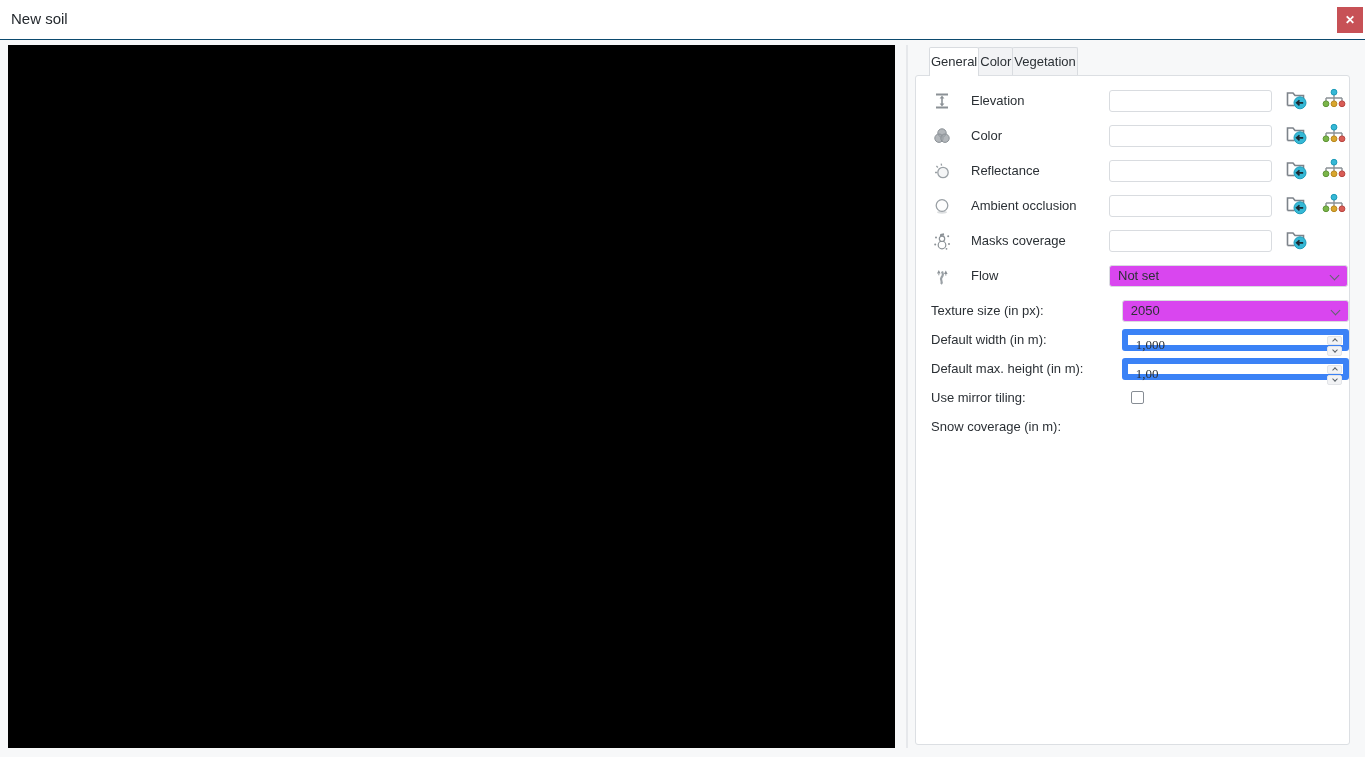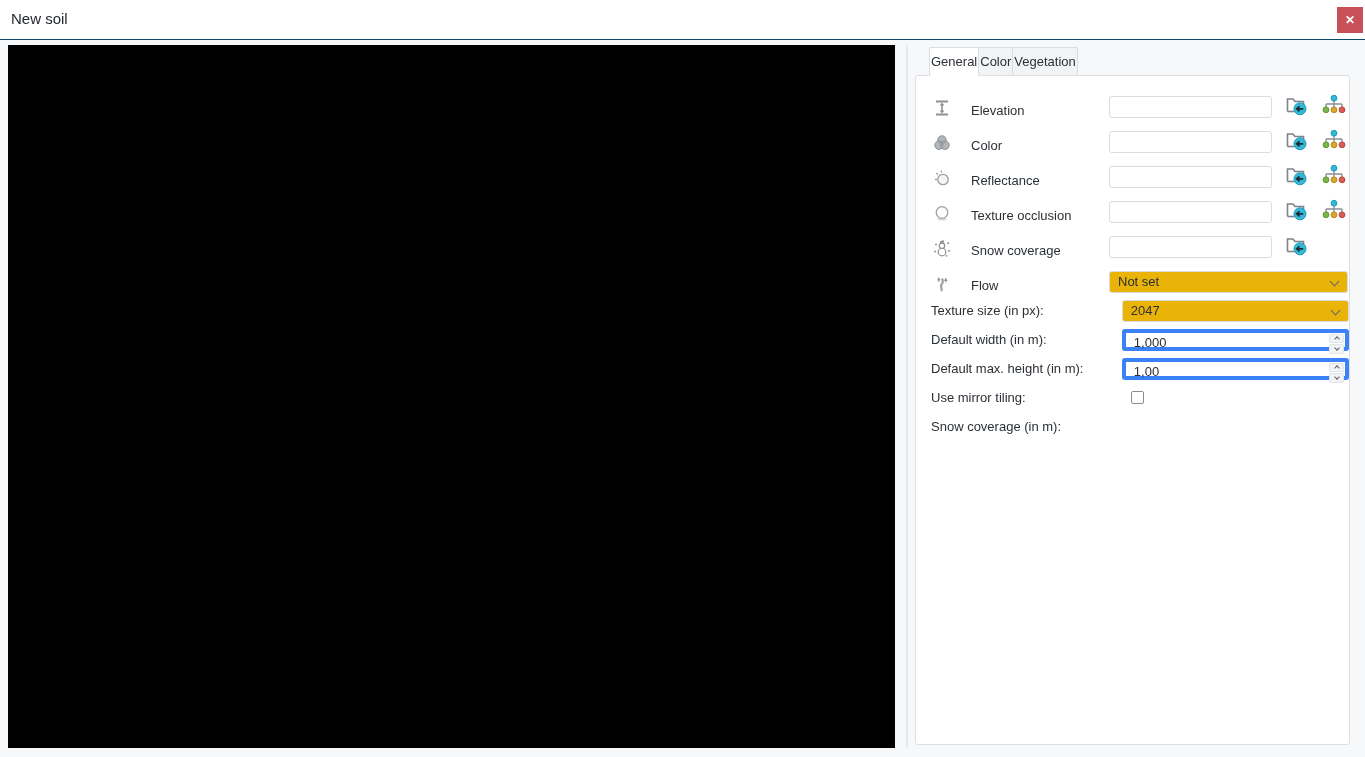--- a/index.html
+++ b/index.html
@@ -16,35 +16,35 @@
   .splitter { position:absolute; left:906px; top:45px; width:2px; height:703px; background:#e6e8eb; }
 
   
   .panel { position:absolute; left:915px; top:47px; width:435px; height:698px; }
   .tabbar { display:flex; height:28px; padding-left:14px; position:relative; z-index:2; }
   .tab { border:1px solid #d9dce0; border-bottom:none; background:#f2f3f5; font-size:13px; line-height:27px; padding:0 1px; color:#2b3035; border-radius:2px 2px 0 0; margin-right:-1px; cursor:pointer; }
   .tab.active { background:#ffffff; height:29px; margin-bottom:-1px; }
   .panel-body { position:absolute; left:0; right:0; top:28px; bottom:0; background:#ffffff; border:1px solid #dcdfe3; border-radius:3px; padding-top:7px; }
 
   
-  .trow { display:flex; align-items:flex-end; height:35px; padding-left:16px; }
+  .trow { display:flex; align-items:center; height:35px; padding-left:16px; }
   .ricon { width:20px; height:20px; display:flex; align-items:center; justify-content:center; flex:none; }
   .rlabel { margin-left:19px; width:138px; font-size:13px; color:#2b3035; }
   .tinput { width:163px; height:22px; border:1px solid #d9dce0; border-radius:3px; font-size:13px; padding:0 7px; outline:none; font-family:inherit; color:#2b3035; }
   .icon-btn { width:25px; height:23px; margin-left:12px; background:none; border:none; padding:0; display:flex; align-items:center; justify-content:center; cursor:pointer; flex:none; }
 
   
-  .combo { position:relative; width:239px; height:22px; border:1px solid #d9dce0; border-radius:3px; background:#eab308; font-size:13px; line-height:20px; padding-left:8px; cursor:pointer; }
+  .combo { position:relative; width:239px; height:22px; border:1px solid #d9dce0; border-radius:3px; background:#d946ef; font-size:13px; line-height:20px; padding-left:8px; cursor:pointer; }
   .combo .chev { position:absolute; right:9px; top:6px; }
   .chev { width:7px; height:7px; border-right:1.4px solid #60666d; border-bottom:1.4px solid #60666d; transform:rotate(45deg); }
 
   
   .frow { display:flex; align-items:center; height:29px; padding-left:15px;gap:22px; }
   .flabel { width:178px; font-size:13px; color:#2b3035; }
-  .spin { position:relative; width:239px; height:22px; border:4px solid #3b82f6; border-radius:3px; background:#fff; }
+  .spin { position:relative; width:239px; height:22px; border:6px solid #3b82f6; border-radius:3px; background:#fff;font-family:Liberation Serif, serif; }
   .spin input { width:200px; height:20px; border:none; outline:none; font-size:13px; padding-left:8px; font-family:inherit; color:#2b3035; background:transparent; }
   .spin-btns { position:absolute; right:1px; top:1px; width:15px; height:20px; display:flex; flex-direction:column; gap:1px; }
   .spin-btn { flex:1; background:#f2f3f5; border:1px solid #e2e4e8; border-radius:2px; display:flex; align-items:center; justify-content:center; cursor:pointer; padding:0; }
   .chev-s { width:4px; height:4px; border-right:1.2px solid #596066; border-bottom:1.2px solid #596066; }
   .chev-up { transform:rotate(-135deg); margin-top:2px; }
   .chev-dn { transform:rotate(45deg); margin-bottom:2px; }
 
   .checkbox { width:13px; height:13px; border:1px solid #878d94; border-radius:2px; background:#fff; cursor:pointer; }
 </style>
 </head>
@@ -164,21 +164,21 @@
       </button>
     </div>
 
     <div class="trow">
       <span class="ricon">
         <svg width="18" height="18" viewBox="0 0 18 18">
             <ellipse cx="9" cy="15.3" rx="5" ry="1.4" fill="#dcdee0"></ellipse>
             <circle cx="9" cy="8.5" r="5.8" fill="#fdfdfd" stroke="#9aa0a5" stroke-width="1.3"></circle>
           </svg>
       </span>
-      <span class="rlabel">Texture occlusion</span>
+      <span class="rlabel">Ambient occlusion</span>
       <input class="tinput" value="" style="">
       <button class="icon-btn">
         <span><svg width="25" height="23" viewBox="0 0 25 23">
               <path d="M3.5 17.5V5h5.5l2 2.5h8.5v4" fill="none" stroke="#7d838a" stroke-width="1.6"></path>
               <path d="M3.5 17.5h7" stroke="#7d838a" stroke-width="1.6"></path>
               <circle cx="16" cy="14.8" r="6" fill="#35b8d6" stroke="#1e9bb8" stroke-width="1"></circle>
               <path d="M19.2 14.8h-5.2M15.5 12.3l-2.8 2.5 2.8 2.5" fill="none" stroke="#1c2b33" stroke-width="1.7"></path>
             </svg></span>
       </button>
       <button class="icon-btn">
@@ -202,21 +202,21 @@
             <path d="M6.8 4.2l4.4-.8-.3-2.2-3.6.7z" fill="#8b9196"></path>
             <g fill="#8b9196">
               <circle cx="3" cy="5.5" r="1"></circle>
               <circle cx="15.2" cy="4.2" r="1"></circle>
               <circle cx="2.2" cy="12.5" r="1"></circle>
               <circle cx="16" cy="12" r="1"></circle>
               <circle cx="13.5" cy="16.8" r="0.9"></circle>
             </g>
           </svg>
       </span>
-      <span class="rlabel">Snow coverage</span>
+      <span class="rlabel">Masks coverage</span>
       <input class="tinput" value="" style="">
       <button class="icon-btn">
         <span><svg width="25" height="23" viewBox="0 0 25 23">
               <path d="M3.5 17.5V5h5.5l2 2.5h8.5v4" fill="none" stroke="#7d838a" stroke-width="1.6"></path>
               <path d="M3.5 17.5h7" stroke="#7d838a" stroke-width="1.6"></path>
               <circle cx="16" cy="14.8" r="6" fill="#35b8d6" stroke="#1e9bb8" stroke-width="1"></circle>
               <path d="M19.2 14.8h-5.2M15.5 12.3l-2.8 2.5 2.8 2.5" fill="none" stroke="#1c2b33" stroke-width="1.7"></path>
             </svg></span>
       </button>
     </div>
@@ -238,21 +238,21 @@
         <span>Not set</span>
         <span class="chev"></span>
       </div>
     </div>
 
     <div style="height:3px"></div>
 
     <div class="frow">
       <span class="flabel">Texture size (in px):</span>
       <div class="combo">
-        <span>2047</span>
+        <span>2050</span>
         <span class="chev"></span>
       </div>
     </div>
 
     <div class="frow">
       <span class="flabel">Default width (in m):</span>
       <div class="spin">
         <input value="1,000" style="">
         <div class="spin-btns">
           <button class="spin-btn">

